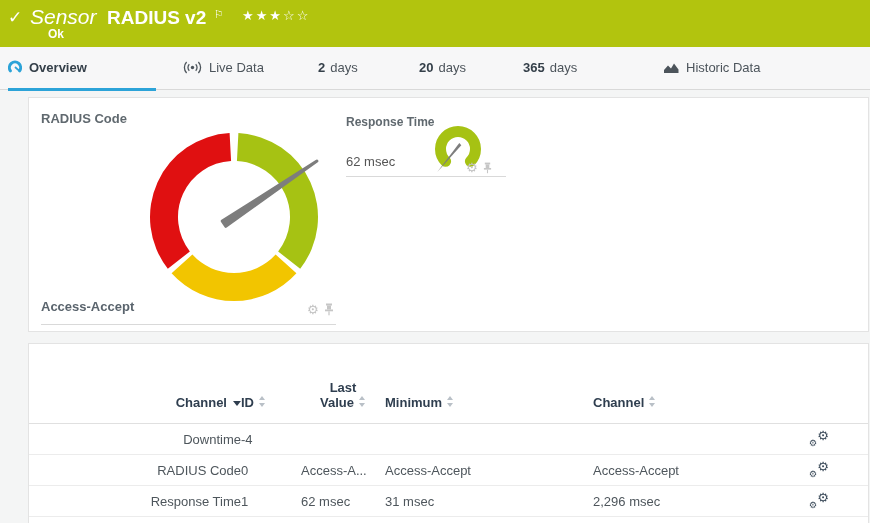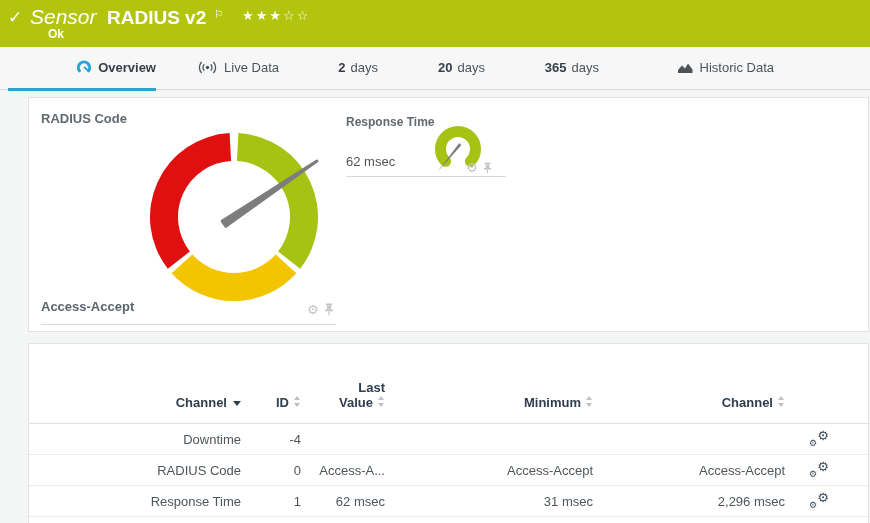--- a/index.html
+++ b/index.html
@@ -13,21 +13,21 @@
   .hdr-line { position:absolute; left:30px; top:5px; white-space:nowrap; }
   .hdr-kind { font-style:italic; font-size:21px; font-weight:500; }
   .hdr-name { font-size:19px; font-weight:bold; margin-left:6px; }
   .hdr-flag { font-size:11px; vertical-align:super; margin-left:3px; }
   .hdr-stars { font-size:13px; letter-spacing:2px; margin-left:14px; vertical-align:4px; }
   .hdr-status { position:absolute; left:48px; top:27px; font-size:12px; font-weight:bold; }
 
   
   .tabs { position:absolute; left:0; top:47px; width:870px; height:43px; background:#f7f7f8;
     border-bottom:1px solid #d9d9d9; font-size:13px; color:#4c545b; }
-  .tab { position:absolute; top:0; height:43px; line-height:41px; text-align:right; cursor:pointer; white-space:nowrap; }
+  .tab { position:absolute; top:0; height:43px; line-height:41px; text-align:left; cursor:pointer; white-space:nowrap; }
   .tab .num { font-weight:bold; color:#343f49; margin-right:5px; }
   .tab.active { color:#343f49; font-weight:bold; }
   .tab.active .underline { position:absolute; left:0; bottom:-1px; width:100%; height:3px; background:#2ca3d8; }
   .tab .ticon { display:inline-block; vertical-align:-2px; margin-right:7px; }
   .t-overview { left:8px;  width:148px; }
   .t-live     { left:183px; width:96px; }
   .t-2d       { left:318px; width:60px; }
   .t-30d      { left:419px; width:66px; }
   .t-365d     { left:523px; width:76px; }
   .t-hist     { left:664px; width:110px; }
@@ -44,21 +44,21 @@
   .icon-row { position:absolute; display:flex; gap:5px; align-items:center; }
   .gear-sm { font-size:13px; color:#c3c3c3; line-height:12px; cursor:pointer; }
   .pin-svg { cursor:pointer; }
 
   
   table { position:absolute; left:0; top:0; width:839px; border-collapse:collapse; table-layout:fixed; font-size:13px; }
   col.c1{width:212px;} col.c2{width:60px;} col.c3{width:84px;} col.c4{width:208px;} col.c5{width:192px;} col.c6{width:83px;}
   th { color:#2f3e4f; font-weight:bold; vertical-align:bottom; padding:36px 0 13px 0;
        border-bottom:1px solid #e0e0e0; cursor:pointer; white-space:nowrap; }
   td { height:31px; border-bottom:1px solid #ececec; color:#4e565c; white-space:nowrap; overflow:hidden; }
-  .al { text-align:right; padding-left:29px; } .ar { text-align:right; }
+  .al { text-align:right; padding-left:29px; } .ar { text-align:left; }
   .caret-down { display:inline-block; width:0; height:0; border-left:4px solid transparent;
       border-right:4px solid transparent; border-top:5px solid #2f3e4f; margin-left:6px; vertical-align:1px; }
   .sort { display:inline-block; width:7px; height:11px; position:relative; margin-left:5px; }
   .sort i { position:absolute; left:0; width:0; height:0; border-left:3.5px solid transparent; border-right:3.5px solid transparent; }
   .sort .up { top:0; border-bottom:4px solid #b9c0c7; }
   .sort .dn { bottom:0; border-top:4px solid #b9c0c7; }
   .gears { position:relative; display:inline-block; width:20px; height:16px; color:#3e4d5c; cursor:pointer; }
   .gears .g-big { position:absolute; right:0; top:-2px; font-size:13px; }
   .gears .g-small { position:absolute; left:0; bottom:-2px; font-size:9px; }
   .cell-icon { text-align:right; padding-right:39px; }
@@ -166,21 +166,21 @@
           <col class="c2">
           <col class="c3">
           <col class="c4">
           <col class="c5">
           <col class="c6">
         </colgroup>
       <thead>
         <tr>
           <th class="al"><span>Channel</span><span class="caret-down"></span></th>
           <th class="ar"><span>ID</span><span class="sort"><i class="up"></i><i class="dn"></i></span></th>
-          <th style="text-align:right;">
+          <th style="text-align:center;">
             <div>Last</div>
             <div><span>Value</span><span class="sort"><i class="up"></i><i class="dn"></i></span></div>
           </th>
           <th class="ar"><span>Minimum</span><span class="sort"><i class="up"></i><i class="dn"></i></span></th>
           <th class="ar"><span>Channel</span><span class="sort"><i class="up"></i><i class="dn"></i></span></th>
           <th></th>
         </tr>
       </thead>
       <tbody>
         <tr>

